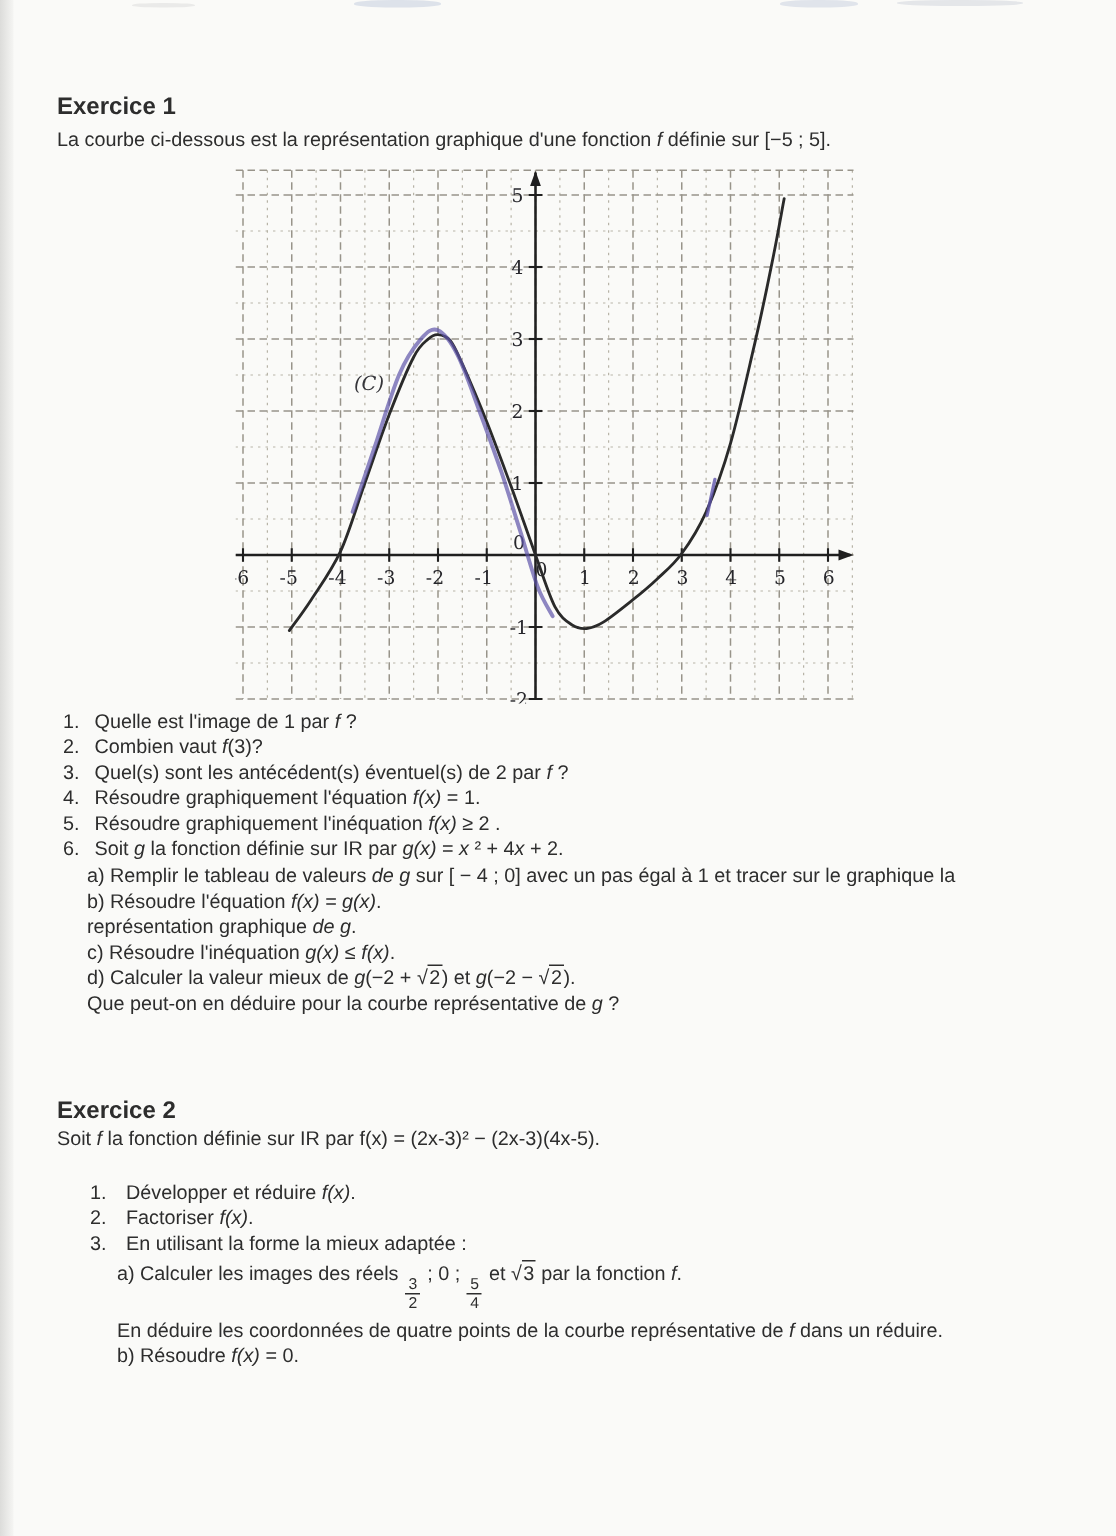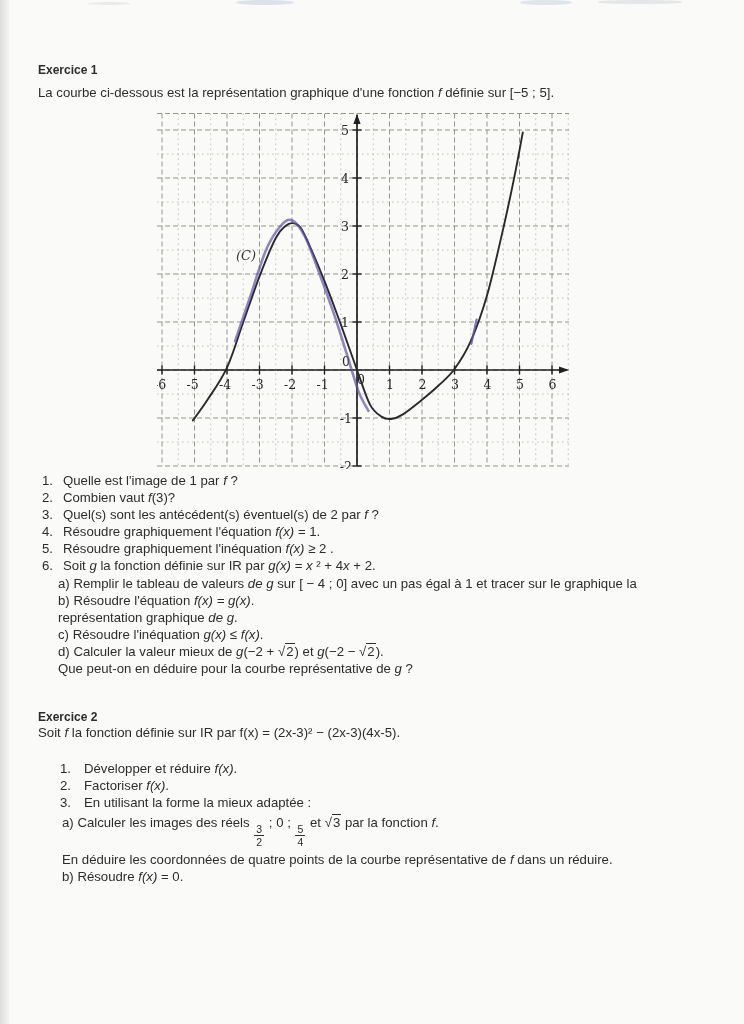--- a/index.html
+++ b/index.html
@@ -4,35 +4,35 @@
 <style>
   html,body{margin:0;padding:0;background:#e8e8e6;}
   .page{
     position:relative;width:744px;height:1024px;margin:0 auto;
     background:#fafaf8;overflow:hidden;
     font-family:"Liberation Sans",sans-serif;color:#2d2d2d;
   }
   .edge-strip{position:absolute;left:0;top:0;width:9px;height:100%;
     background:linear-gradient(to right,#dcdcda,#f5f5f3);}
   .smudge{position:absolute;border-radius:45%;}
-  .ex-title{position:absolute;left:38px;font-size:12px;font-weight:bold;margin:0;}
+  .ex-title{position:absolute;left:38px;font-size:16px;font-weight:bold;margin:0;}
   .textline{font-size:13.2px;line-height:17.1px;}
   #ex1-intro{position:absolute;left:38px;top:84px;margin:0;width:680px;}
   #graph-svg{position:absolute;left:157px;top:111px;}
   #ex1-questions{position:absolute;left:42px;top:472px;width:698px;}
   .qrow{display:flex;}
   .qnum{flex:none;width:21px;}
   .qtext{flex:1;}
   .subline{margin-left:16px;}
-  #ex2{position:absolute;left:38px;top:710px;width:700px;}
+  #ex2{position:absolute;left:38px;top:732px;width:700px;}
   #ex2 .ex-title{position:static;margin:0;}
   #ex2-intro{margin:0 0 19px 0;}
   #ex2-items{margin-left:22px;}
   #ex2 .qnum{width:24px;}
-  #ex2-sublines{margin-left:24px;}
+  #ex2-sublines{margin-left:40px;}
   #ex2-sublines .subline{margin-left:0;}
   .tallline{padding:3px 0 4px 0;}
   .frac{display:inline-flex;flex-direction:column;vertical-align:-6px;
     text-align:center;font-size:10.5px;line-height:10px;margin:0 1px;}
   .fnum{border-bottom:1px solid #2d2d2d;padding:0 2px 1px 2px;display:block;}
   .fden{padding-top:0.5px;display:block;}
   .sqrt{white-space:nowrap;}
   .sqrt .rad{border-top:1.2px solid #2d2d2d;padding:0 1px;}
   .tick-label{font-family:"DejaVu Serif",serif;font-size:12.5px;fill:#26262b;}
   .curve-name{font-family:"DejaVu Serif",serif;font-style:italic;font-size:13px;fill:#35353a;}

